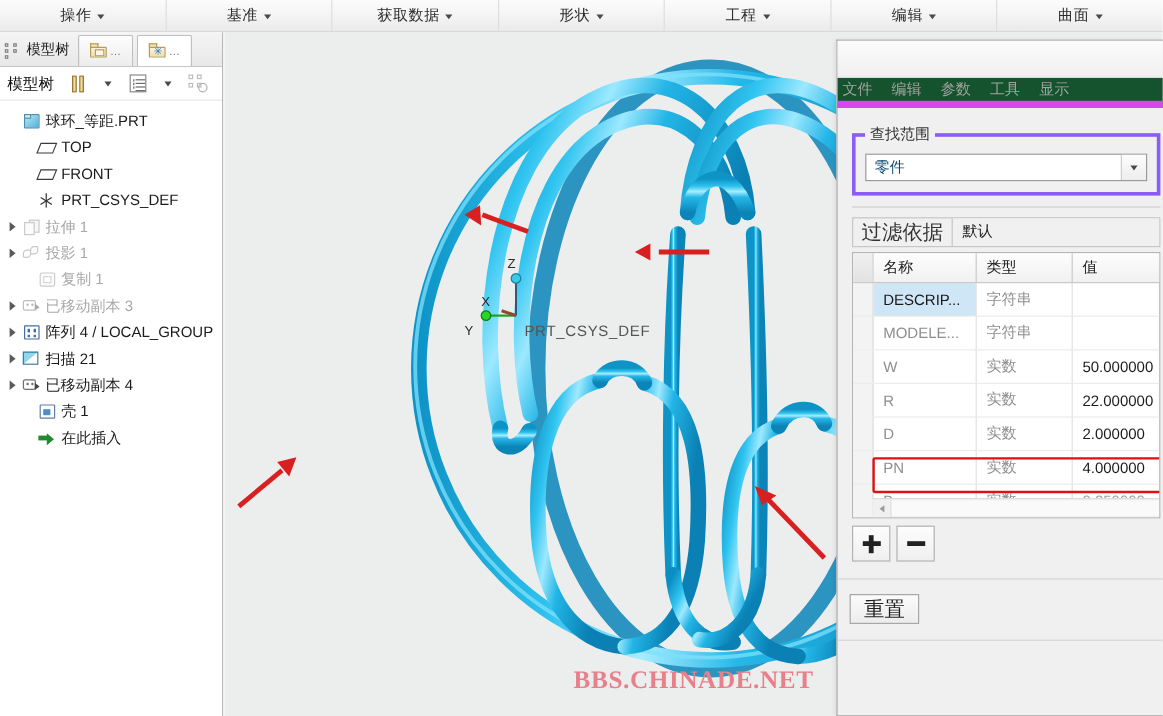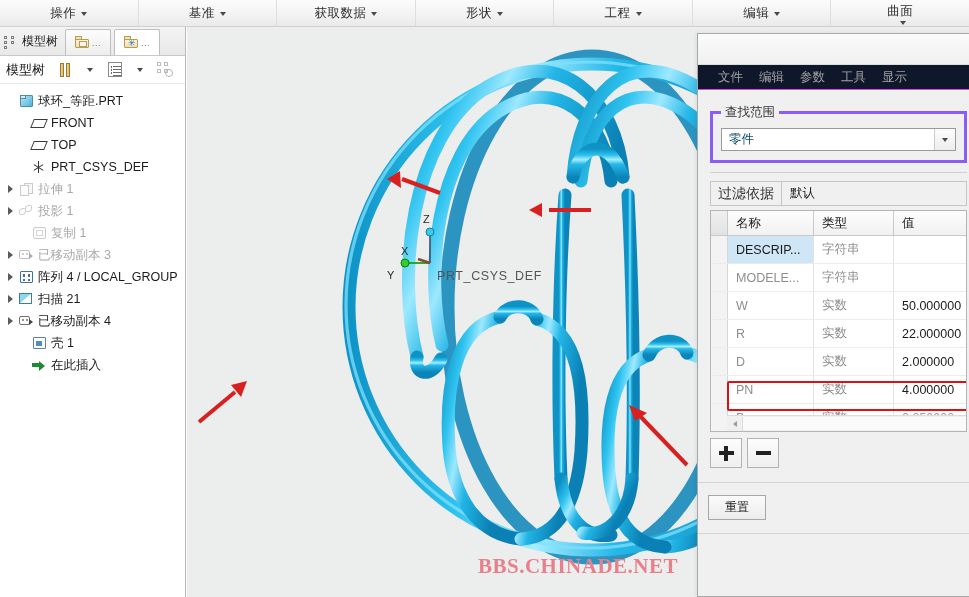--- a/index.html
+++ b/index.html
@@ -32,21 +32,21 @@
     flex: 1 1 0;
     display: flex;
     align-items: center;
     justify-content: center;
     position: relative;
     cursor: default;
     font-size: 12.5px;
     color: #2c2c2c;
     border-right: 1px solid #dedede;
   }
-  .ribbon-item:last-child { border-right: none; flex-direction: column; }
+  .ribbon-item:last-child { border-right: none; }
   .ribbon-label { letter-spacing: 0.5px; }
   .caret-dn {
     display: inline-block;
     width: 0; height: 0;
     margin-left: 5px;
     border-left: 3.5px solid transparent;
     border-right: 3.5px solid transparent;
     border-top: 4px solid #4a4a4a;
     position: relative;
     top: 1px;
@@ -387,25 +387,25 @@
   .pd-titlebar {
     height: 30px;
     background: linear-gradient(#fbfbfb,#f0f0f0);
     border-bottom: 1px solid #dcdcdc;
   }
   .pd-menubar {
     height: 25px;
     display: flex;
     align-items: center;
     gap: 16px;
-    padding-left: 20px;
+    padding-left: 4px;
     font-size: 12.5px;
     color: #a2a2a2;
-    border-bottom: 1px solid #d946ef;
-    background: #0f172a;
+    border-bottom: 6px solid #d946ef;
+    background: #14532d;
     box-sizing: border-box;
   }
 
   .pd-body { padding: 8px 0 0 10px; }
 
   .fieldset {
     border: 3px solid #8b5cf6;
     margin: 6px 2px 0 2px;
     padding: 4px 8px 9px 8px;
     position: relative;
@@ -443,21 +443,21 @@
   }
   .filter-box {
     display: flex;
     align-items: center;
     border: 1px solid #c6c6c6;
     background: #f0f0f0;
     height: 25px;
     box-sizing: border-box;
     width: 100%;
   }
-  .filter-box .flab { font-size: 14px; color: #333; padding: 0 7px; }
+  .filter-box .flab { font-size: 17px; color: #333; padding: 0 7px; }
   .filter-box .fval {
     flex: 1;
     height: 23px;
     background: #f0f0f0;
     border-left: 1px solid #c6c6c6;
     display: flex; align-items: center;
     padding-left: 8px;
     font-size: 12.5px;
     color: #222;
   }
@@ -561,21 +561,21 @@
     margin: 14px 0 0 0;
     border-top: 1px solid #d4d4d4;
   }
   .pd-footer {
     padding: 12px 0 0 10px;
   }
   .btn-reset {
     width: 58px; height: 25px;
     border: 1px solid #a7a7a7;
     background: linear-gradient(#fbfbfb,#ececec);
-    font-size: 12px;
+    font-size: 17px;
     color: #222;
     display: flex; align-items: center; justify-content: center;
     box-sizing: border-box;
   }
   .pd-bottom-sep {
     margin-top: 13px;
     border-top: 1px solid #d4d4d4;
   }
 </style>
 </head>
@@ -779,29 +779,29 @@
         </span>
       <span class="lbl">球环_等距.PRT</span>
     </div>
 
 
     <div class="tree-row indent-1">
       <span class="expander"></span>
       <span class="ico">
           <span class="ico-plane"></span>
         </span>
-      <span class="lbl">FRONT</span>
+      <span class="lbl">TOP</span>
     </div>
 
     <div class="tree-row indent-1">
       <span class="expander"></span>
       <span class="ico">
           <span class="ico-plane"></span>
         </span>
-      <span class="lbl">TOP</span>
+      <span class="lbl">FRONT</span>
     </div>
 
     <div class="tree-row indent-1">
       <span class="expander"></span>
       <span class="ico">
         <span class="ico-csys">
             <i class="ax1"></i>
             <i class="ax2"></i>
             <i class="ax3"></i>
           </span>

